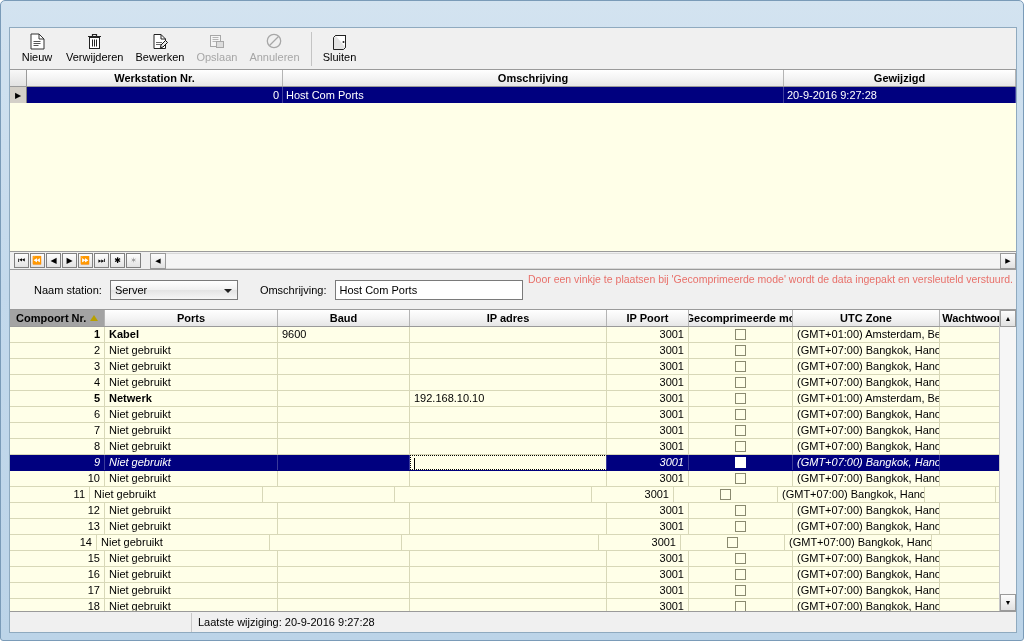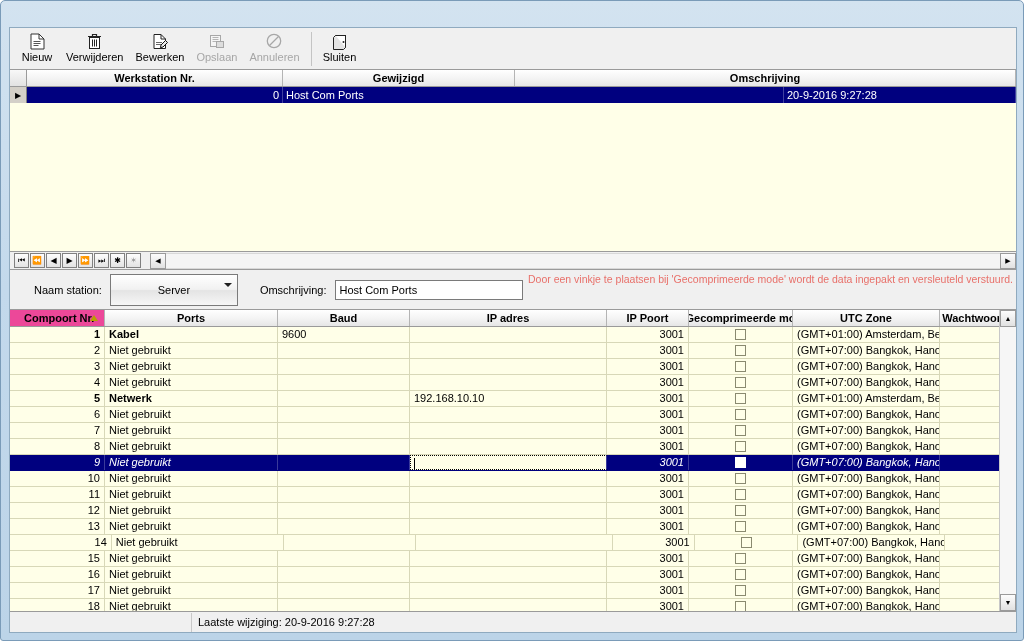--- a/index.html
+++ b/index.html
@@ -241,28 +241,27 @@
     position: relative;
     padding-left: 24px;
     border-bottom: 1px solid #9a9a9a;
   }
   .fld-label {
     font-size: 11px;
     color: #000;
     margin-right: 8px;
   }
   #station-select {
-    width: 128px; height: 32px;
+    width: 128px; height: 20px;
     border: 1px solid #7a7a7a;
     background: linear-gradient(to bottom,#ffffff 0%,#f1f1f1 48%,#e4e4e4 52%,#f6f6f6 100%);
     display: flex; align-items: center;
     padding: 0 4px;
     font-size: 11px;
     position: relative;
-    justify-content: center;
   }
   #station-select .caret {
     position: absolute; right: 5px; top: 8px;
     width: 0; height: 0;
     border-left: 4px solid transparent;
     border-right: 4px solid transparent;
     border-top: 4px solid #202020;
   }
   #omschrijving-input {
     width: 188px; height: 20px;
@@ -303,23 +302,23 @@
     color: #000;
     display: flex;
     align-items: center;
     justify-content: center;
     overflow: hidden;
     white-space: nowrap;
     background: linear-gradient(to bottom, #ffffff 0%, #f3f3f3 55%, #e6e6e6 100%);
     position: relative;
   }
   .bh-cell.sorted {
-    background: #ec4899;
+    background: #a3a3a3;
     justify-content: flex-start;
-    padding-left: 14px;
+    padding-left: 6px;
   }
   .bh-cell.sorted .sort-tri {
     position: absolute; right: 6px; top: 5px;
     width: 0; height: 0;
     border-left: 4px solid transparent;
     border-right: 4px solid transparent;
     border-bottom: 6px solid #b8a000;
   }
   #bot-body {
     flex: 1;
@@ -498,22 +497,22 @@
             </svg>
         </span>
         <span class="tb-label">Sluiten</span>
       </div>
     </div>
 
     <div id="topgrid-wrap">
       <div class="grid-header">
         <div class="gh-indicator"></div>
         <div class="gh-cell" style="width:256px">Werkstation Nr.</div>
+        <div class="gh-cell" style="width:501px">Omschrijving</div>
         <div class="gh-cell" style="width:232px">Gewijzigd</div>
-        <div class="gh-cell" style="width:501px">Omschrijving</div>
       </div>
       <div class="topgrid-body">
         <div class="tg-row">
           <div class="tg-ind">▶</div>
           <div class="tg-cell" style="width:256px; text-align:right;">0</div>
           <div class="tg-cell" style="width:501px">Host Com Ports</div>
           <div class="tg-cell" style="width:232px">20-9-2016 9:27:28</div>
         </div>
       </div>
     </div>
@@ -692,21 +691,21 @@
             <div class="cell " style="width: 132px;"></div>
             <div class="cell " style="width: 197px;"></div>
             <div class="cell num" style="width: 82px;">3001</div>
             <div class="cell ctr" style="width: 104px;">
               <span class="chk"></span>
             </div>
             <div class="cell " style="width: 147px;">(GMT+07:00) Bangkok, Hanoi, Jak</div>
             <div class="cell " style="width: 71px;"></div>
           </div>
           <div class="row">
-            <div class="cell num" style="width: 95px; padding-left: 24px;">11</div>
+            <div class="cell num" style="width: 80px; padding-left: 24px;">11</div>
             <div class="cell " style="width: 173px;">Niet gebruikt</div>
             <div class="cell " style="width: 132px;"></div>
             <div class="cell " style="width: 197px;"></div>
             <div class="cell num" style="width: 82px;">3001</div>
             <div class="cell ctr" style="width: 104px;">
               <span class="chk"></span>
             </div>
             <div class="cell " style="width: 147px;">(GMT+07:00) Bangkok, Hanoi, Jak</div>
             <div class="cell " style="width: 71px;"></div>
           </div>
@@ -728,21 +727,21 @@
             <div class="cell " style="width: 132px;"></div>
             <div class="cell " style="width: 197px;"></div>
             <div class="cell num" style="width: 82px;">3001</div>
             <div class="cell ctr" style="width: 104px;">
               <span class="chk"></span>
             </div>
             <div class="cell " style="width: 147px;">(GMT+07:00) Bangkok, Hanoi, Jak</div>
             <div class="cell " style="width: 71px;"></div>
           </div>
           <div class="row">
-            <div class="cell num" style="width: 102px;">14</div>
+            <div class="cell num" style="width: 87px;">14</div>
             <div class="cell " style="width: 173px;">Niet gebruikt</div>
             <div class="cell " style="width: 132px;"></div>
             <div class="cell " style="width: 197px;"></div>
             <div class="cell num" style="width: 82px;">3001</div>
             <div class="cell ctr" style="width: 104px;">
               <span class="chk"></span>
             </div>
             <div class="cell " style="width: 147px;">(GMT+07:00) Bangkok, Hanoi, Jak</div>
             <div class="cell " style="width: 71px;"></div>
           </div>

